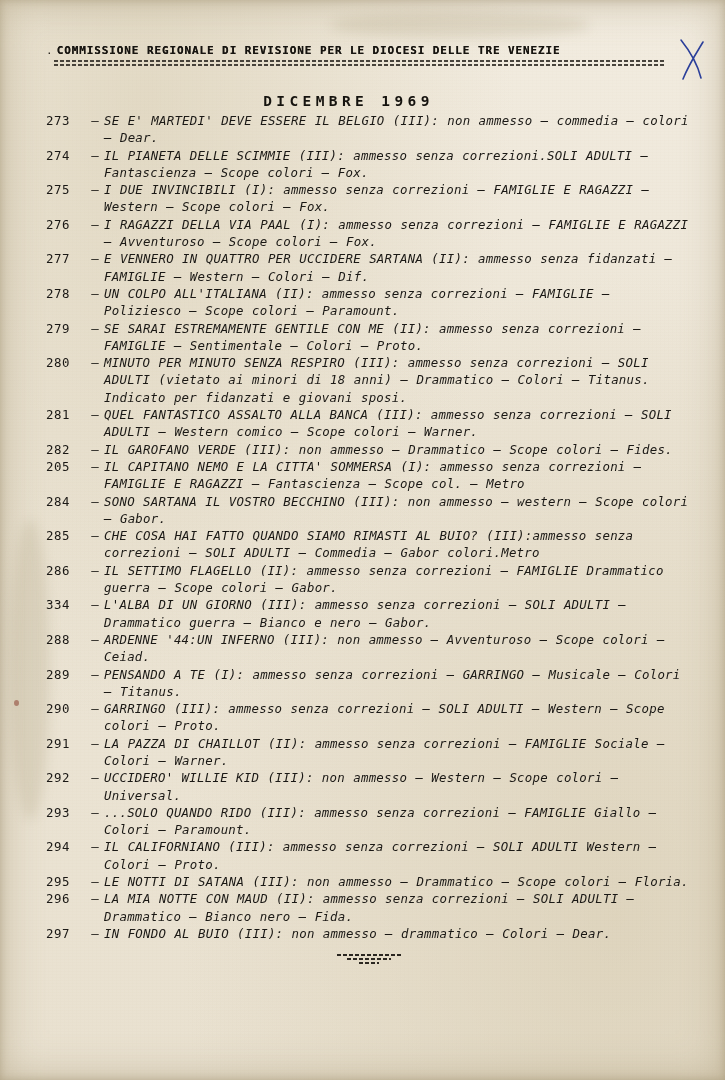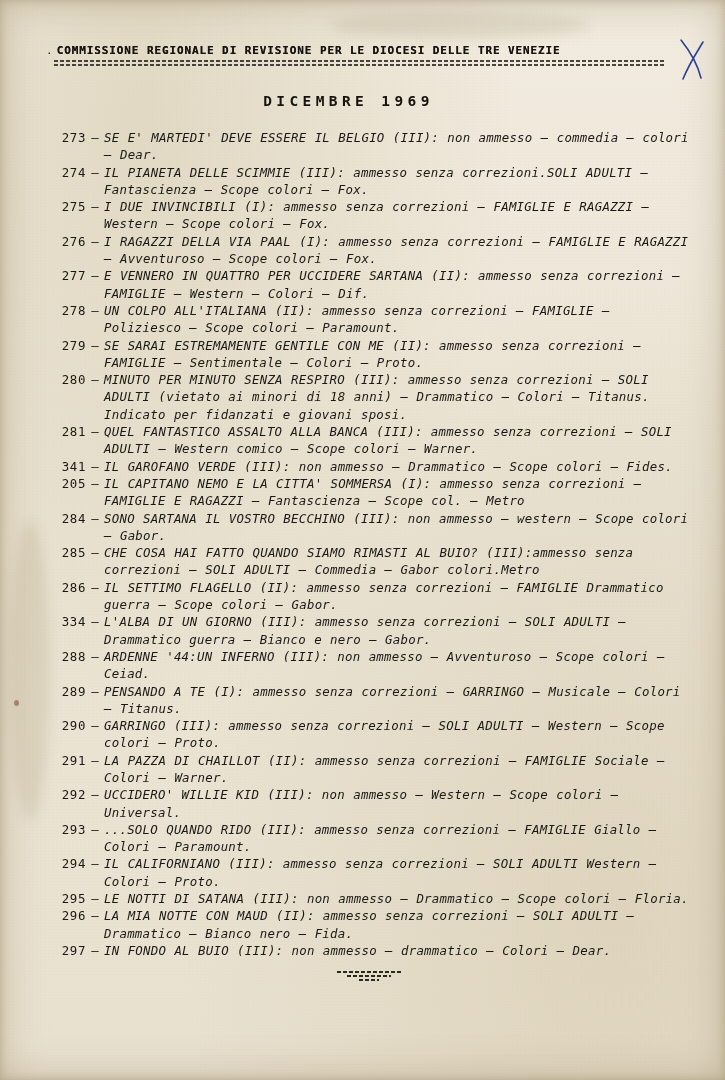--- a/index.html
+++ b/index.html
@@ -82,40 +82,39 @@
     height: 2px;
     background: repeating-linear-gradient(90deg, #2a2620 0 4px, rgba(0,0,0,0) 4px 6px);
     opacity: .85;
   }
   .double-rule span.a { top: 0; }
   .double-rule span.b { top: 4px; }
 
   .month {
     text-align: center;
     margin-top: 26px;
-    margin-bottom: 20px;
+    margin-bottom: 3px;
     font-size: 14.5px;
     letter-spacing: 4.4px;
     font-weight: 700;
     padding-right: 40px;
     color: #14120e;
   }
 
   .entries {
     font-size: 12.4px;
     line-height: 17.3px;
   }
   .entry {
     display: flex;
     margin-bottom: 0px;
   }
   .entry-num {
     width: 40px;
     flex: 0 0 40px;
-    text-align: right;
     letter-spacing: .6px;
   }
   .entry-dash {
     width: 18px;
     flex: 0 0 18px;
     text-align: center;
   }
   .entry-body {
     flex: 1 1 auto;
     letter-spacing: .25px;
@@ -220,21 +219,21 @@
 
       <div class="entry">
         <span class="entry-num">276</span>
         <span class="entry-dash">–</span>
         <span class="entry-body ttl">I RAGAZZI DELLA VIA PAAL (I): ammesso senza correzioni – FAMIGLIE E RAGAZZI – Avventuroso – Scope colori – Fox.</span>
       </div>
 
       <div class="entry">
         <span class="entry-num">277</span>
         <span class="entry-dash">–</span>
-        <span class="entry-body ttl">E VENNERO IN QUATTRO PER UCCIDERE SARTANA (II): ammesso senza correzioni – FAMIGLIE – Western – Colori – Dif.</span>
+        <span class="entry-body ttl">E VENNERO IN QUATTRO PER UCCIDERE SARTANA (II): ammesso senza fidanzati – FAMIGLIE – Western – Colori – Dif.</span>
       </div>
 
       <div class="entry">
         <span class="entry-num">278</span>
         <span class="entry-dash">–</span>
         <span class="entry-body ttl">UN COLPO ALL'ITALIANA (II): ammesso senza correzioni – FAMIGLIE – Poliziesco – Scope colori – Paramount.</span>
       </div>
 
       <div class="entry">
         <span class="entry-num">279</span>
@@ -248,21 +247,21 @@
         <span class="entry-body ttl">MINUTO PER MINUTO SENZA RESPIRO (III): ammesso senza correzioni – SOLI ADULTI (vietato ai minori di 18 anni) – Drammatico – Colori – Titanus. Indicato per fidanzati e giovani sposi.</span>
       </div>
 
       <div class="entry">
         <span class="entry-num">281</span>
         <span class="entry-dash">–</span>
         <span class="entry-body ttl">QUEL FANTASTICO ASSALTO ALLA BANCA (III): ammesso senza correzioni – SOLI ADULTI – Western comico – Scope colori – Warner.</span>
       </div>
 
       <div class="entry">
-        <span class="entry-num">341</span>
+        <span class="entry-num">282</span>
         <span class="entry-dash">–</span>
         <span class="entry-body ttl">IL GAROFANO VERDE (III): non ammesso – Drammatico – Scope colori – Fides.</span>
       </div>
 
       <div class="entry">
         <span class="entry-num">205</span>
         <span class="entry-dash">–</span>
         <span class="entry-body ttl">IL CAPITANO NEMO E LA CITTA' SOMMERSA (I): ammesso senza correzioni – FAMIGLIE E RAGAZZI – Fantascienza – Scope col. – Metro</span>
       </div>
 

